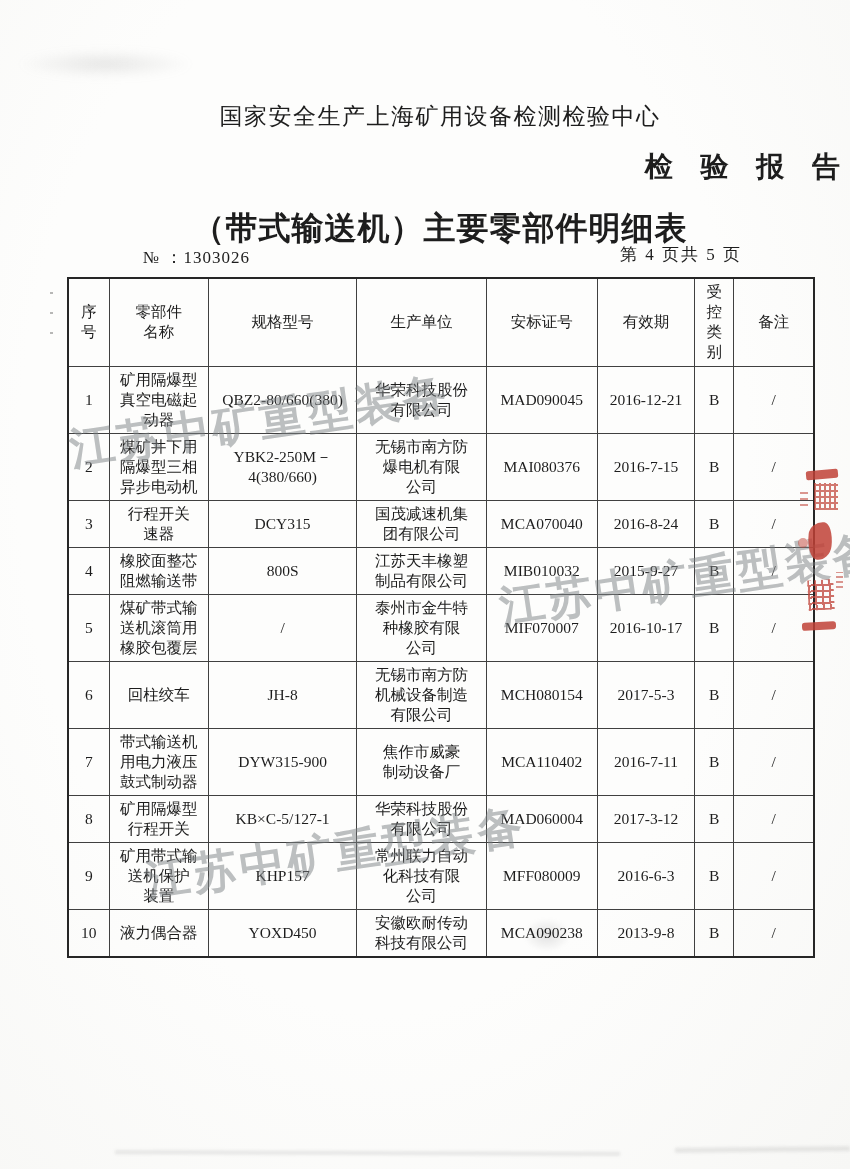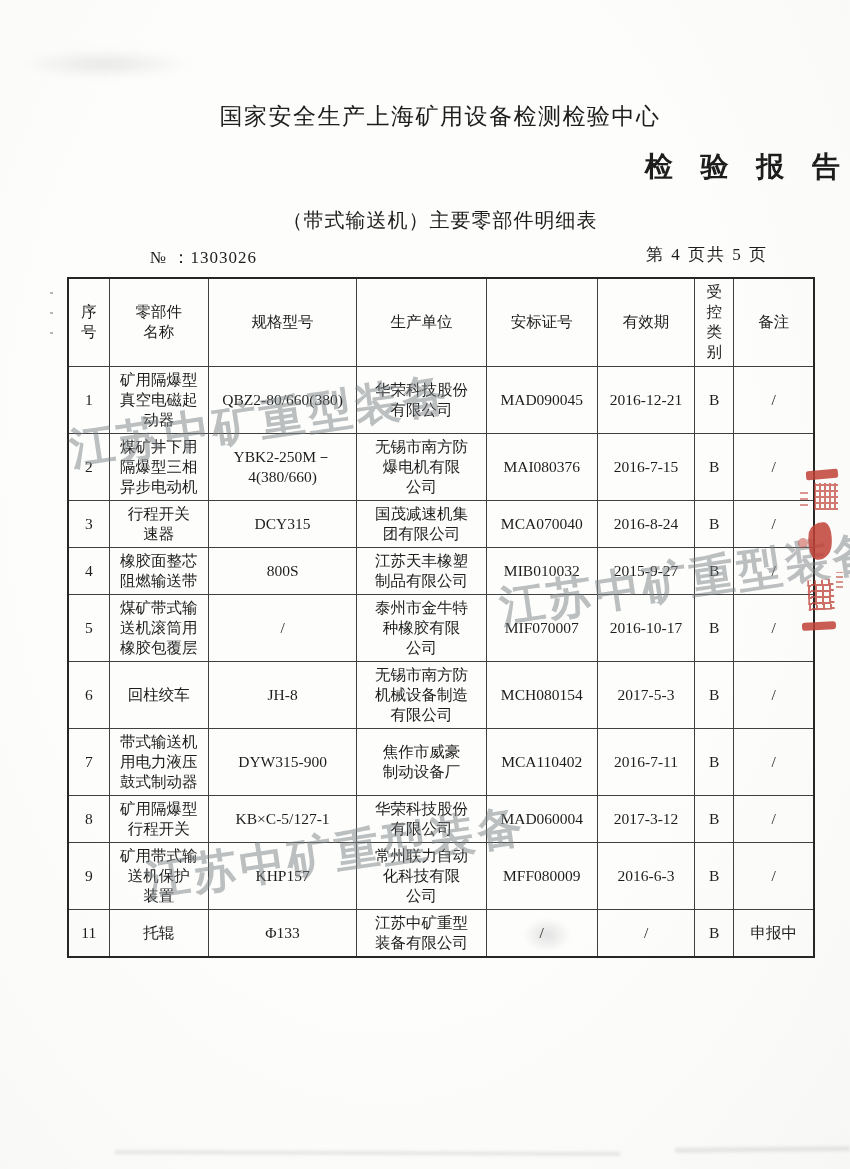--- a/index.html
+++ b/index.html
@@ -5,23 +5,23 @@
   html,body{margin:0;padding:0;}
   body{
     width:850px;height:1169px;position:relative;overflow:hidden;
     background:radial-gradient(ellipse at 45% 40%, #fdfdfc 55%, #f7f7f5 100%);
     font-family:"Liberation Serif", serif;
     color:#1d1d1d;
   }
   .title-wrap{position:absolute;left:30px;width:820px;text-align:center;font-family:Liberation Serif, serif;}
   .t-center-name{top:101px;font-size:23px;letter-spacing:1.5px;}
   .t-report{top:148px;font-size:28px;font-weight:700;letter-spacing:10px;font-family:"Liberation Sans",sans-serif;text-align:right;}
-  .t-table-title{top:207px;font-size:20px;font-weight:400;letter-spacing:1px;font-family:"Liberation Sans",sans-serif;}
-  .meta-no{position:absolute;left:150px;top:246px;font-size:17px;letter-spacing:1px;}
-  .meta-page{position:absolute;left:620px;top:243px;font-size:17px;letter-spacing:2px;margin-left:26px;}
+  .t-table-title{top:207px;font-size:32px;font-weight:700;letter-spacing:1px;font-family:"Liberation Sans",sans-serif;}
+  .meta-no{position:absolute;left:143px;top:246px;font-size:17px;letter-spacing:1px;}
+  .meta-page{position:absolute;left:620px;top:243px;font-size:17px;letter-spacing:2px;}
 
   table.parts{
     position:absolute;left:67px;top:277px;width:748px;
     border-collapse:collapse;table-layout:fixed;
     border:2px solid #262626;
   }
   .parts th,.parts td{
     border:1px solid #404040;
     font-size:15.5px;line-height:20px;font-weight:400;
     text-align:center;vertical-align:middle;
@@ -230,29 +230,29 @@
         <td>KHP157</td>
         <td>常州联力自动
 化科技有限
 公司</td>
         <td>MFF080009</td>
         <td>2016-6-3</td>
         <td>B</td>
         <td>/</td>
       </tr>
       <tr>
-        <td>11</td>
-        <td>托辊</td>
-        <td>Φ133</td>
-        <td>江苏中矿重型
-装备有限公司</td>
-        <td>/</td>
-        <td>/</td>
-        <td>B</td>
-        <td>申报中</td>
+        <td>10</td>
+        <td>液力偶合器</td>
+        <td>YOXD450</td>
+        <td>安徽欧耐传动
+科技有限公司</td>
+        <td>MCA090238</td>
+        <td>2013-9-8</td>
+        <td>B</td>
+        <td>/</td>
       </tr>
     </tbody>
 </table>
 
 <div class="wm wm1">江苏中矿重型装备</div>
 <div class="wm wm2">江苏中矿重型装备</div>
 <div class="wm wm3">江苏中矿重型装备</div>
 
 <div class="stamp">
   <div class="st-bar"></div>

